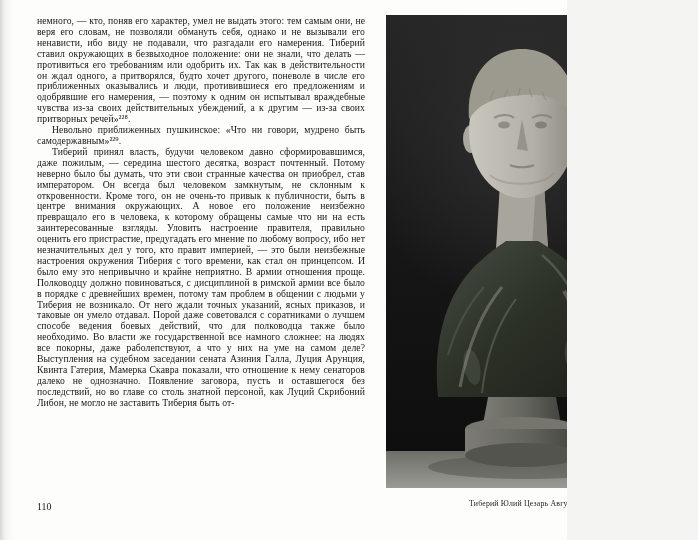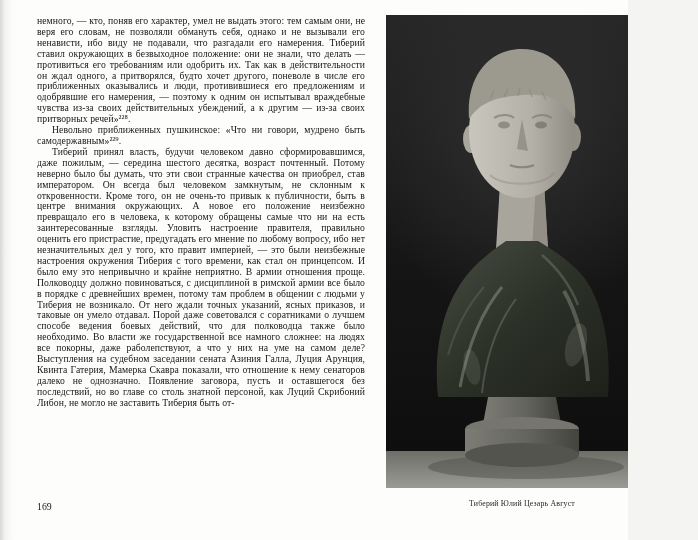--- a/index.html
+++ b/index.html
@@ -3,21 +3,21 @@
 <meta charset="utf-8">
 <style>
   * { box-sizing: border-box; }
   html, body { margin: 0; padding: 0; }
   body {
     width: 698px; height: 540px;
     background: #f4f4f2;
     font-family: "Liberation Serif", "DejaVu Serif", serif;
   }
   .page {
-    position: relative; width: 628px; height: 540px; overflow: hidden;
+    position: relative; width: 567px; height: 540px; overflow: hidden;
     background: linear-gradient(90deg,
       #d7d7d5 0px, #f3f3f1 5px, #fdfdfc 14px,
       #fdfdfc 684px, #f1f1ef 693px, #dcdcda 698px);
   }
   .text-col {
     position: absolute; left: 37px; top: 16px; width: 328px;
     font-size: 9.7px; line-height: 10.9px; text-align: justify;
     color: #161616; letter-spacing: 0.05px;
   }
   .text-col p { margin: 0; padding: 0; }
@@ -39,21 +39,21 @@
 <body>
 
 <div class="page">
 
   <div class="text-col">
     <p>немного, — кто, поняв его характер, умел не выдать этого: тем самым они, не веря его словам, не позволяли обмануть себя, однако и не вызывали его ненависти, ибо виду не подавали, что разгадали его намерения. Тиберий ставил окружающих в безвыходное положение: они не знали, что делать — противиться его требованиям или одобрить их. Так как в действительности он ждал одного, а притворялся, будто хочет другого, поневоле в числе его приближенных оказывались и люди, противившиеся его предложениям и одобрявшие его намерения, — поэтому к одним он испытывал враждебные чувства из-за своих действительных убеждений, а к другим — из-за своих притворных речей»²²⁸.</p>
     <p class="indent">Невольно приближенных пушкинское: «Что ни говори, мудрено быть самодержавным»²²⁹.</p>
     <p class="indent">Тиберий принял власть, будучи человеком давно сформировавшимся, даже пожилым, — середина шестого десятка, возраст почтенный. Потому неверно было бы думать, что эти свои странные качества он приобрел, став императором. Он всегда был человеком замкнутым, не склонным к откровенности. Кроме того, он не очень-то привык к публичности, быть в центре внимания окружающих. А новое его положение неизбежно превращало его в человека, к которому обращены самые что ни на есть заинтересованные взгляды. Уловить настроение правителя, правильно оценить его пристрастие, предугадать его мнение по любому вопросу, ибо нет незначительных дел у того, кто правит империей, — это были неизбежные настроения окружения Тиберия с того времени, как стал он принцепсом. И было ему это непривычно и крайне неприятно. В армии отношения проще. Полководцу должно повиноваться, с дисциплиной в римской армии все было в порядке с древнейших времен, потому там проблем в общении с людьми у Тиберия не возникало. От него ждали точных указаний, ясных приказов, и таковые он умело отдавал. Порой даже советовался с соратниками о лучшем способе ведения боевых действий, что для полководца также было необходимо. Во власти же государственной все намного сложнее: на людях все покорны, даже раболепствуют, а что у них на уме на самом деле? Выступления на судебном заседании сената Азиния Галла, Луция Арунция, Квинта Гатерия, Мамерка Скавра показали, что отношение к нему сенаторов далеко не однозначно. Появление заговора, пусть и оставшегося без последствий, но во главе со столь знатной персоной, как Луций Скрибоний Либон, не могло не заставить Тиберия быть от-</p>
   </div>
 
-  <div class="page-number">169</div>
+  <div class="page-number">110</div>
 
   <figure class="photo">
     <svg class="bust-svg" viewBox="0 0 272 473" preserveAspectRatio="none" aria-hidden="true">
       <defs>
         <linearGradient id="bgG" x1="0" y1="0" x2="0" y2="1">
           <stop offset="0" stop-color="#262626"></stop>
           <stop offset="0.55" stop-color="#151515"></stop>
           <stop offset="1" stop-color="#0d0d0d"></stop>
         </linearGradient>
         <linearGradient id="floorG" x1="0" y1="0" x2="0" y2="1">

